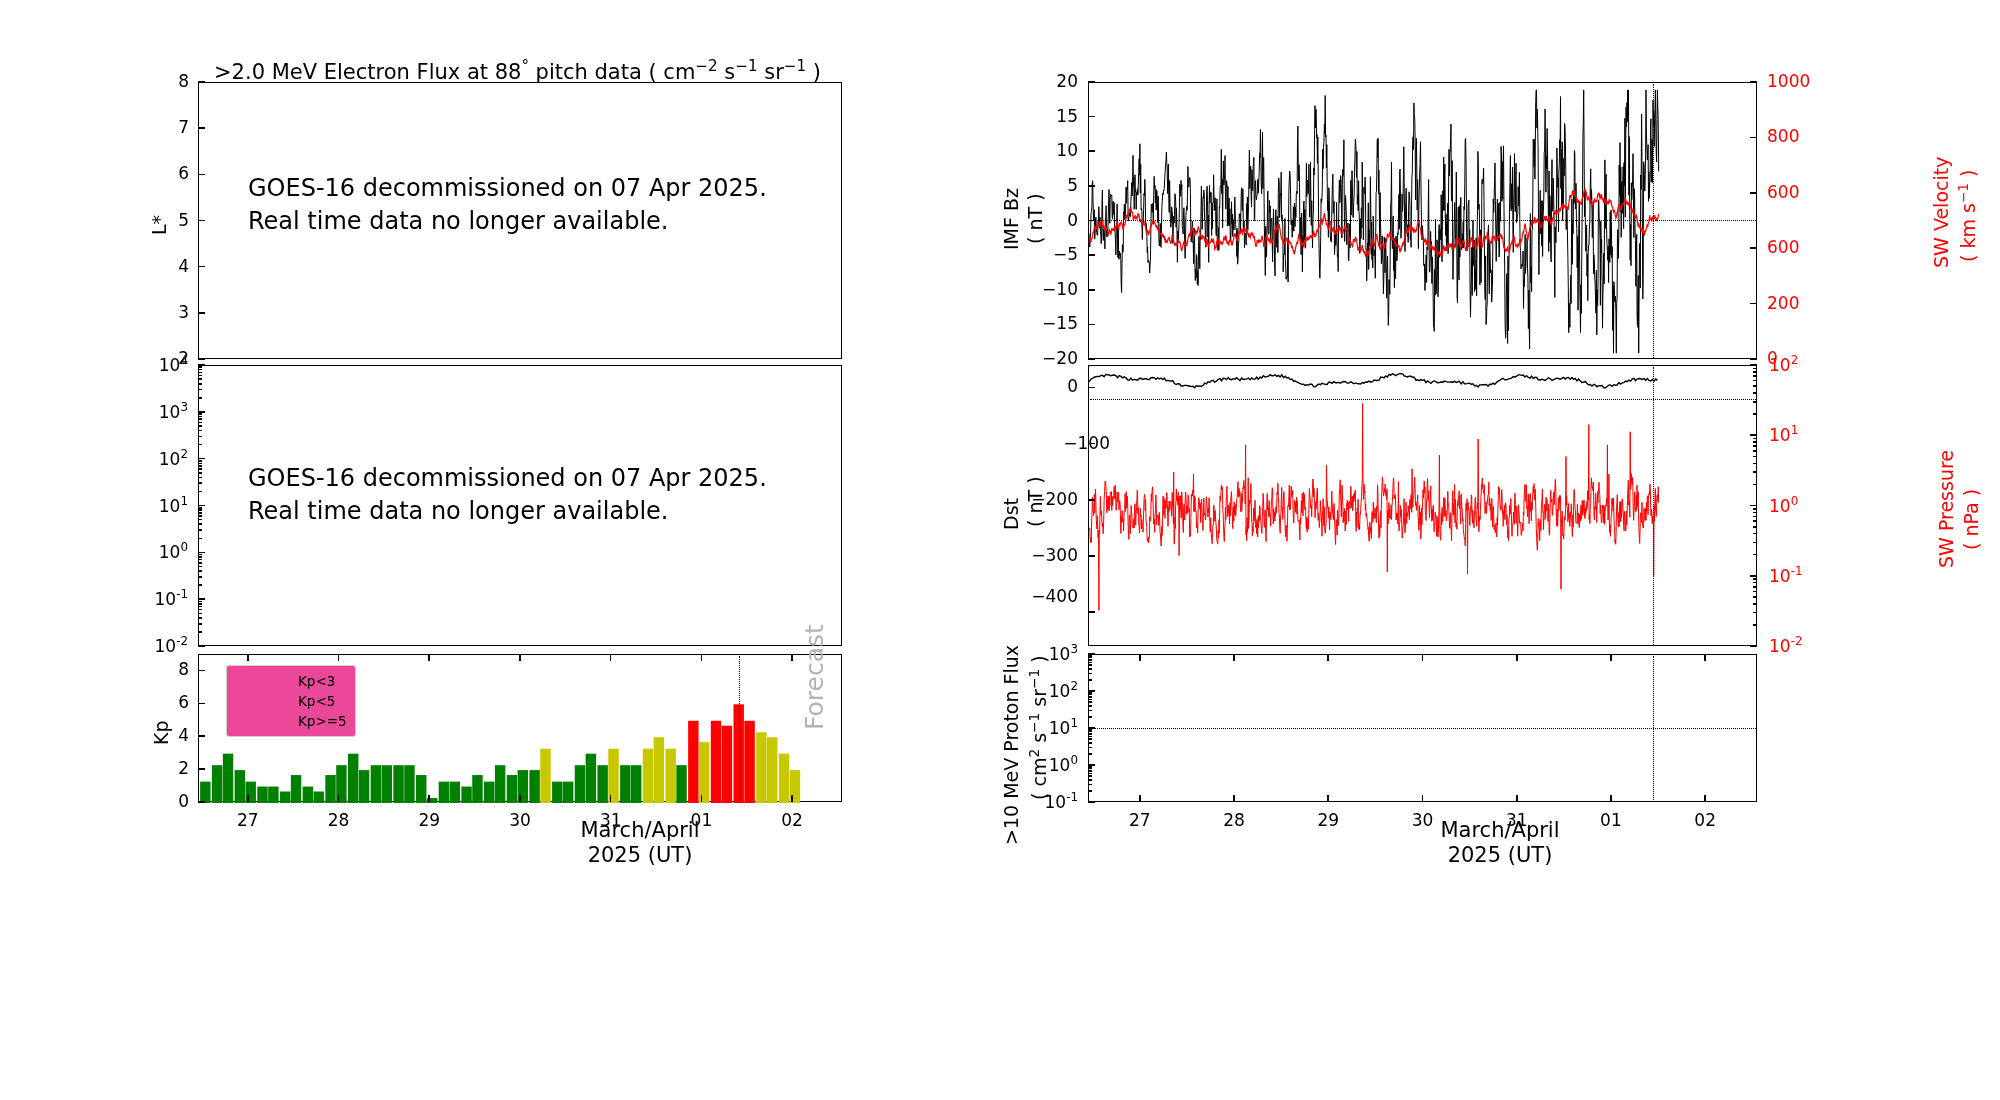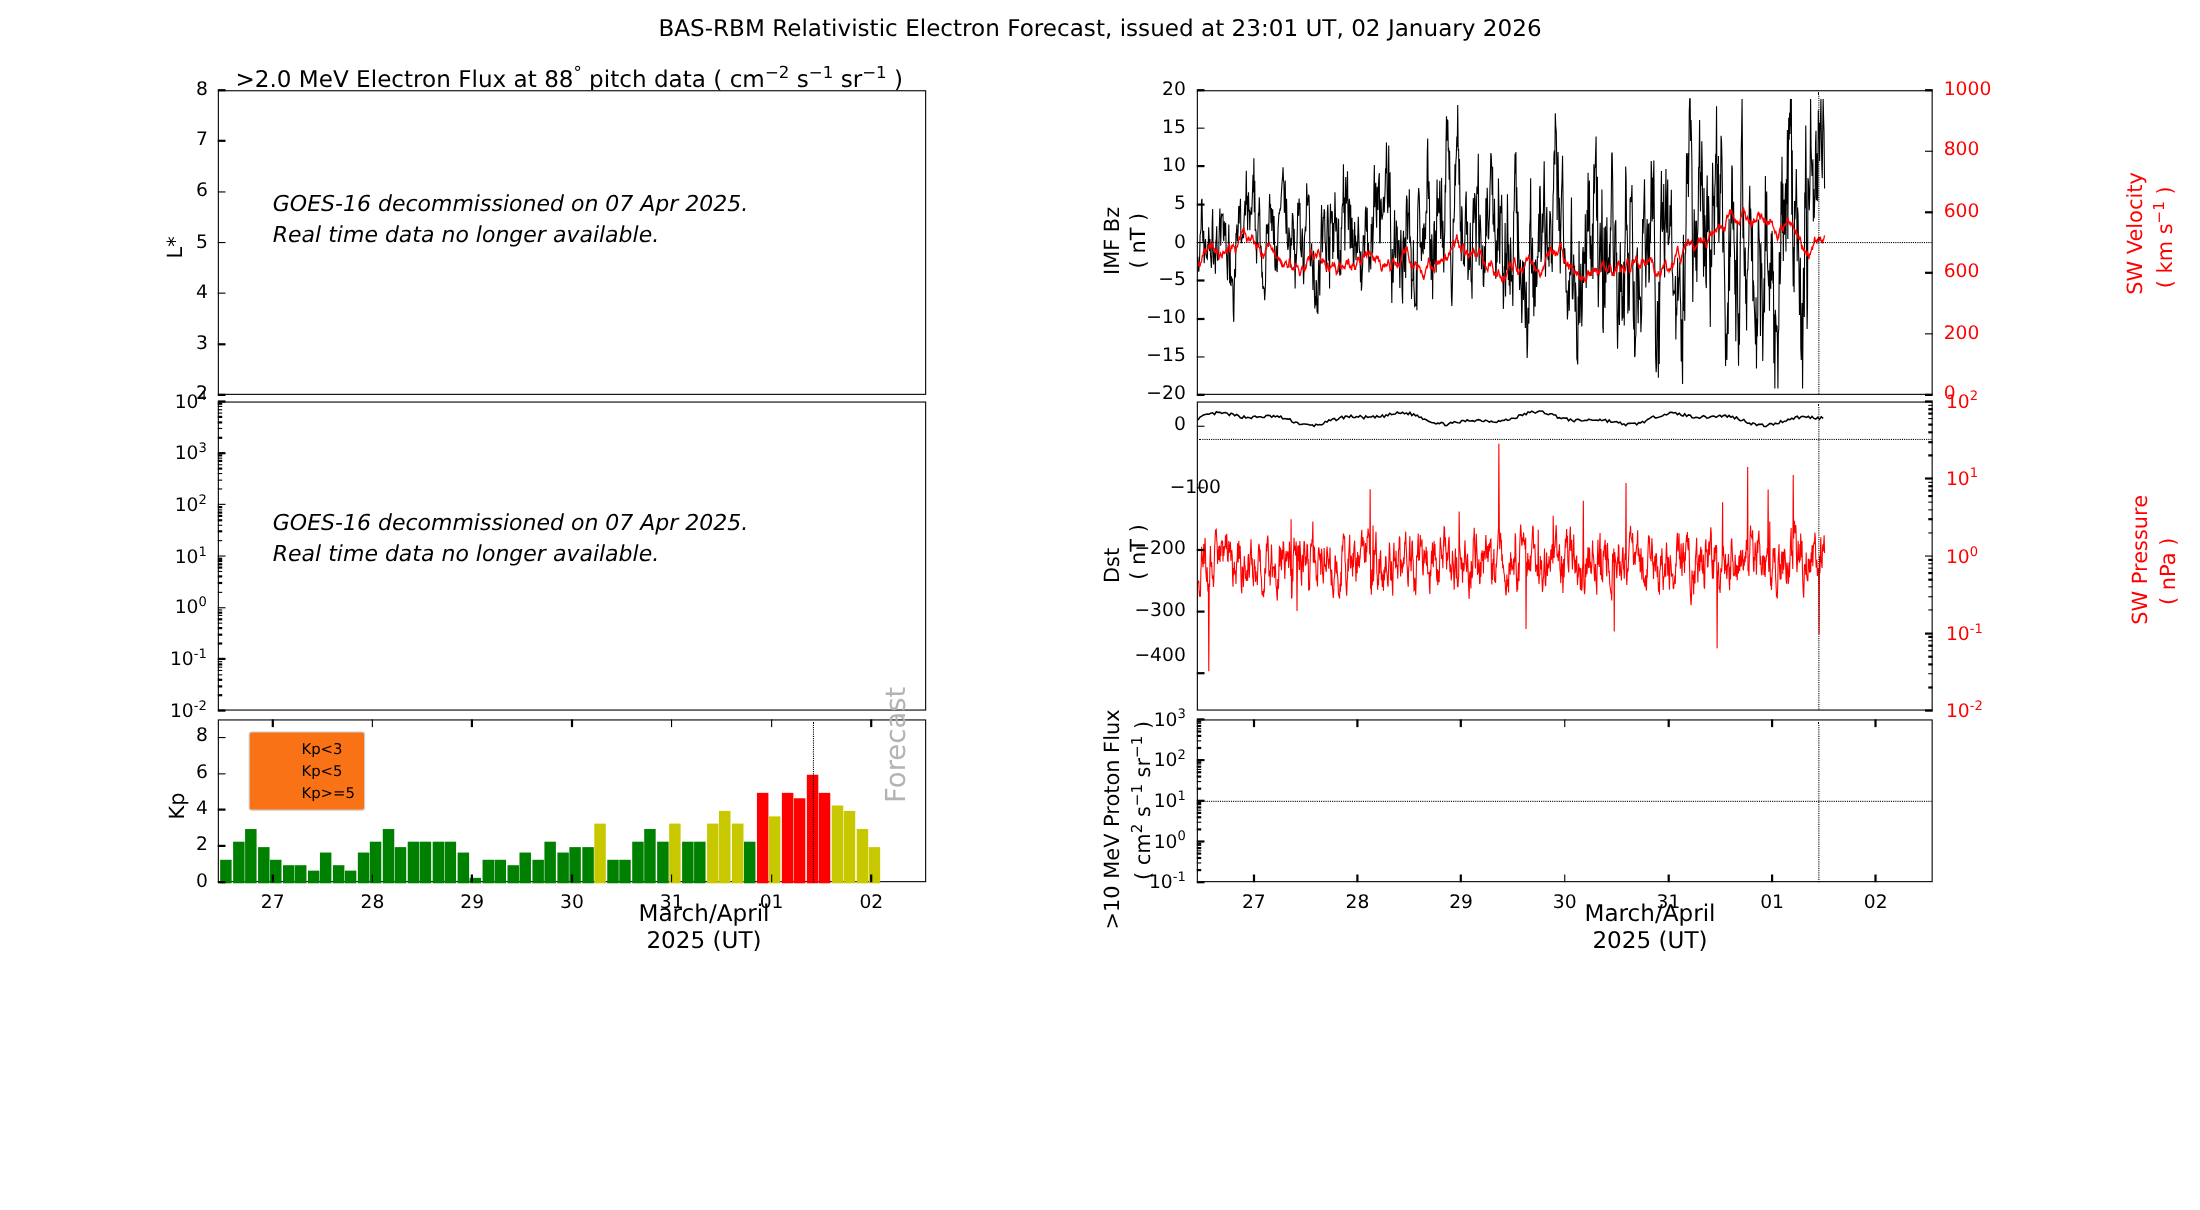--- a/index.html
+++ b/index.html
@@ -7,38 +7,37 @@
        font-family:"DejaVu Sans","Liberation Sans",sans-serif;color:#000;}
   .root{position:absolute;inset:0;}
   .txt{position:absolute;white-space:pre;}
   .ctr{transform:translateX(-50%);}
   .rot{transform-origin:0 0;transform:rotate(-90deg);}
   .axes{position:absolute;box-sizing:border-box;border:1.6px solid #000;background:#fff;}
   svg{position:absolute;left:0;top:0;overflow:visible;}
   .tick{position:absolute;background:#000;}
   .tlab{position:absolute;white-space:pre;font-size:17px;}
   .tlab.r{color:#ff0000;}
-  .msg{position:absolute;font-size:20px;line-height:1.38;white-space:pre;font-style:italic;}
-  .legbox{position:absolute;background:#f97316;border:1px solid #cfcfcf;border-radius:3px;
-          padding:5px 8px 5px 0;}
+  .msg{position:absolute;font-size:24px;line-height:1.38;white-space:pre;}
+  .legbox{position:absolute;background:#ec4899;border:1px solid #cfcfcf;border-radius:3px;
+          padding:5px 8px 5px 24px;}
   .legrow{display:flex;align-items:center;height:20px;}
   .legsw{width:38px;height:13px;margin-right:9px;}
   .leglab{font-size:13.5px;}
   .sup{font-size:0.72em;vertical-align:super;}
   .dotted-h{position:absolute;border-top:1.7px dotted #000;}
   .dotted-v{position:absolute;border-left:1.9px dotted #000;}
   .fcast{position:absolute;color:#b3b3b3;font-size:25px;white-space:pre;
          transform-origin:0 0;transform:rotate(-90deg);}
 </style>
 </head>
 <body>
 
 <div class="root">
 
-  <div class="txt ctr" style="left:1000px;top:14px;font-size:21px;">BAS-RBM Relativistic Electron Forecast, issued at 23:01 UT, 02 January 2026</div>
 
   <div class="txt" style="left:214px;top:57px;font-size:21px;"><span>&gt;2.0 MeV Electron Flux at 88</span><span style="font-size:15px;vertical-align:super;">°</span><span> pitch data ( cm</span><span class="sup">−2</span><span> s</span><span class="sup">−1</span><span> sr</span><span class="sup">−1</span><span> )</span></div>
 
   <div class="axes" style="left:198px;top:82px;width:644px;height:277px;"></div>
   <div class="rot txt" style="left:148px;top:235px;font-size:19px;">L*</div>
   <div id="lstar-yticks">
       <div class="tick" style="left: 198px; top: 358.2px; width: 7px; height: 1.6px;"></div>
       <div class="tlab" style="left: 189px; top: 348px; transform: translateX(-100%);">2</div>
       <div class="tick" style="left: 198px; top: 312.033px; width: 7px; height: 1.6px;"></div>
       <div class="tlab" style="left: 189px; top: 301.833px; transform: translateX(-100%);">3</div>

